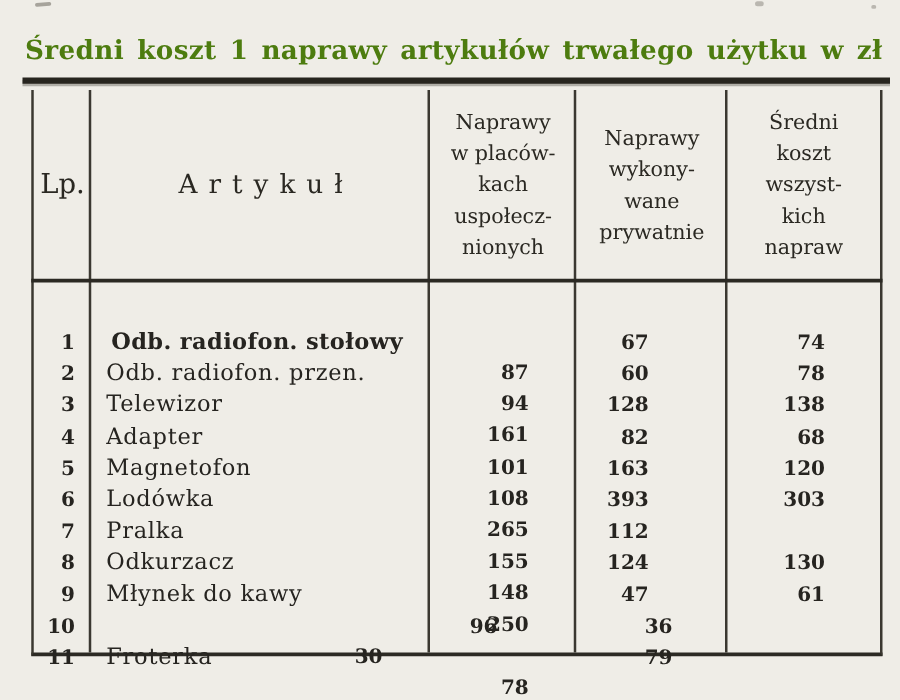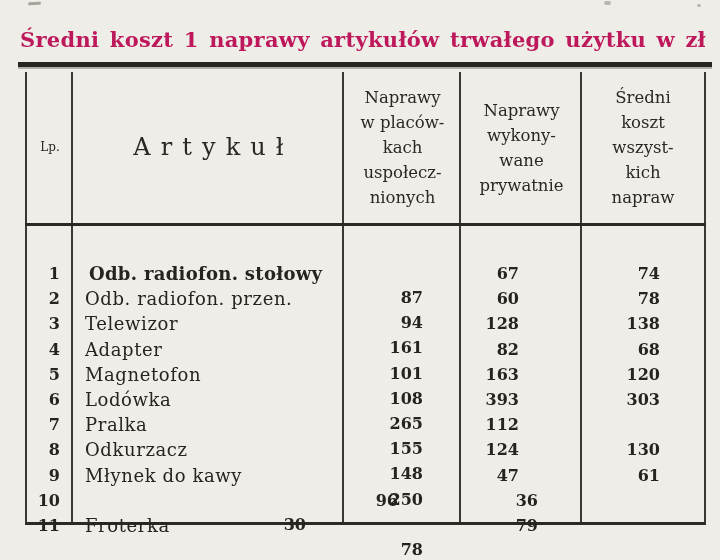--- a/index.html
+++ b/index.html
@@ -30,21 +30,21 @@
     position: absolute;
     left: 20px; top: 27px;
     width: 686px;
     margin: 0;
     font-size: 21px;
     font-weight: bold;
     line-height: 26px;
     letter-spacing: 0.3px;
     text-align: justify;
     text-align-last: justify;
-    color: #be185d;
+    color: #4d7c0f;
   }
   .rule {
     position: absolute;
     left: 18px; top: 62px;
     width: 694px; height: 5px;
     background: #27251f;
     box-shadow: 0 2px 0 rgba(60,56,48,0.35);
   }
 
   .table {
@@ -75,23 +75,23 @@
   .th {
     display: flex;
     align-items: center;
     justify-content: center;
     text-align: center;
     font-size: 16.5px;
     line-height: 25px;
     white-space: pre-line;
     color: #2a2822;
   }
-  .th-lp { font-size: 12px; }
+  .th-lp { font-size: 22px; }
   .th-article {
-    font-size: 24px;
+    font-size: 21px;
     letter-spacing: 0.42em;
     padding-left: 0.42em;
   }
 
   .hsep {
     position: absolute;
     top: 151px; left: -2px; right: -2px;
     height: 3px;
     background: #2b2923;
   }

